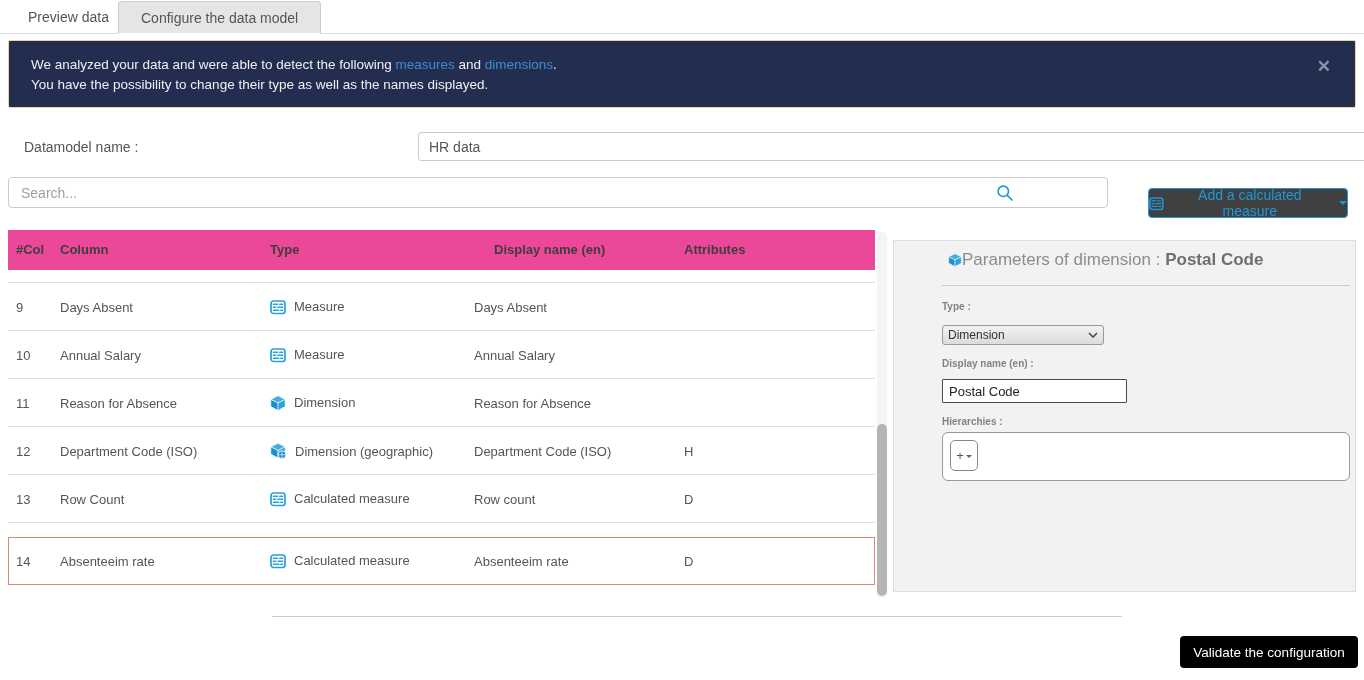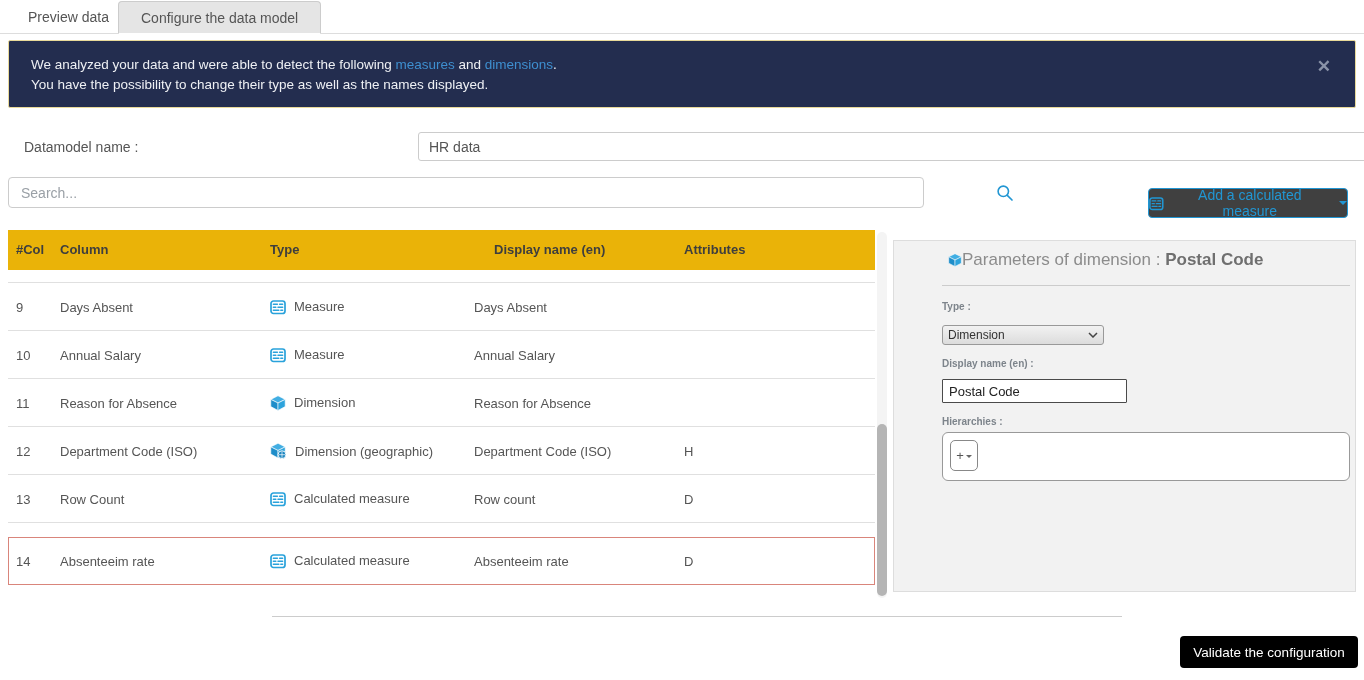--- a/index.html
+++ b/index.html
@@ -16,28 +16,28 @@
   
   .banner { position:absolute; left:8px; top:40px; width:1348px; height:68px; background:#232d4f; border:1px solid #e8d99a; border-radius:2px; color:#eef0f4; font-size:13.5px; padding:14px 48px 14px 22px; line-height:20px; }
   .banner .blink { color:#3e8fd0; cursor:pointer; }
   .banner-close { position:absolute; right:24px; top:17px; color:#8a93a8; font-size:17px; font-weight:bold; cursor:pointer; line-height:1; }
 
   
   .dm-label { position:absolute; left:24px; top:139px; font-size:14px; color:#555; }
   .dm-input { position:absolute; left:377px; top:132px; width:1108px; height:29px; border:1px solid #ccc; border-radius:3px; padding:0 10px; font-size:14px; color:#555; font-family:"Liberation Sans",sans-serif;margin-left:41px; }
 
   
-  .search-input { position:absolute; left:8px; top:177px; width:916px; height:31px; border:1px solid #ccc; border-radius:4px; padding:0 12px; font-size:14px; color:#555; font-family:"Liberation Sans",sans-serif; }
+  .search-input { position:absolute; left:8px; top:177px; width:1100px; height:31px; border:1px solid #ccc; border-radius:4px; padding:0 12px; font-size:14px; color:#555; font-family:"Liberation Sans",sans-serif; }
   .search-input::placeholder { color:#9aa0a6; }
   .search-icon { position:absolute; left:996px; top:184px; cursor:pointer; }
   .add-measure-btn { position:absolute; left:1148px; top:188px; width:200px; height:30px; background:#404040; border:1px solid #2196d3; border-radius:4px; color:#2196d3; font-size:14px; display:flex; align-items:center; justify-content:center; gap:7px; cursor:pointer; font-family:"Liberation Sans",sans-serif; }
   .caret-down { width:0; height:0; border-left:4px solid transparent; border-right:4px solid transparent; border-top:4px solid #2196d3; margin-left:3px; }
 
   
-  .thead { position:absolute; left:8px; top:230px; width:867px; height:40px; background:#eab308; }
+  .thead { position:absolute; left:8px; top:230px; width:867px; height:40px; background:#ec4899; }
   .thead span { position:absolute; top:0; line-height:40px; font-size:13px; font-weight:bold; color:#3e3e3e; }
   .h0{left:8px;} .h1{left:52px;} .h2{left:262px;} .h3{left:466px;margin-left:20px;} .h4{left:676px;}
   .tbody { position:absolute; left:8px; top:270px; width:867px; }
   .sliver { height:13px; border-bottom:1px solid #e0e0e0; background:#fff; }
   .trow { position:relative; height:48px; border-bottom:1px solid #e0e0e0; background:#fff; cursor:pointer; }
   .trow .c { position:absolute; top:50%; transform:translateY(-50%); font-size:13px; color:#555; }
   .c.num{left:8px;} .c.col{left:52px;} .c.disp{left:466px;} .c.attr{left:676px;}
   .c.type{left:262px; display:flex; align-items:center; gap:8px;}
   .trow.highlighted { outline:1.5px solid #d9857b; outline-offset:-1px;margin-top:14px; }
 

